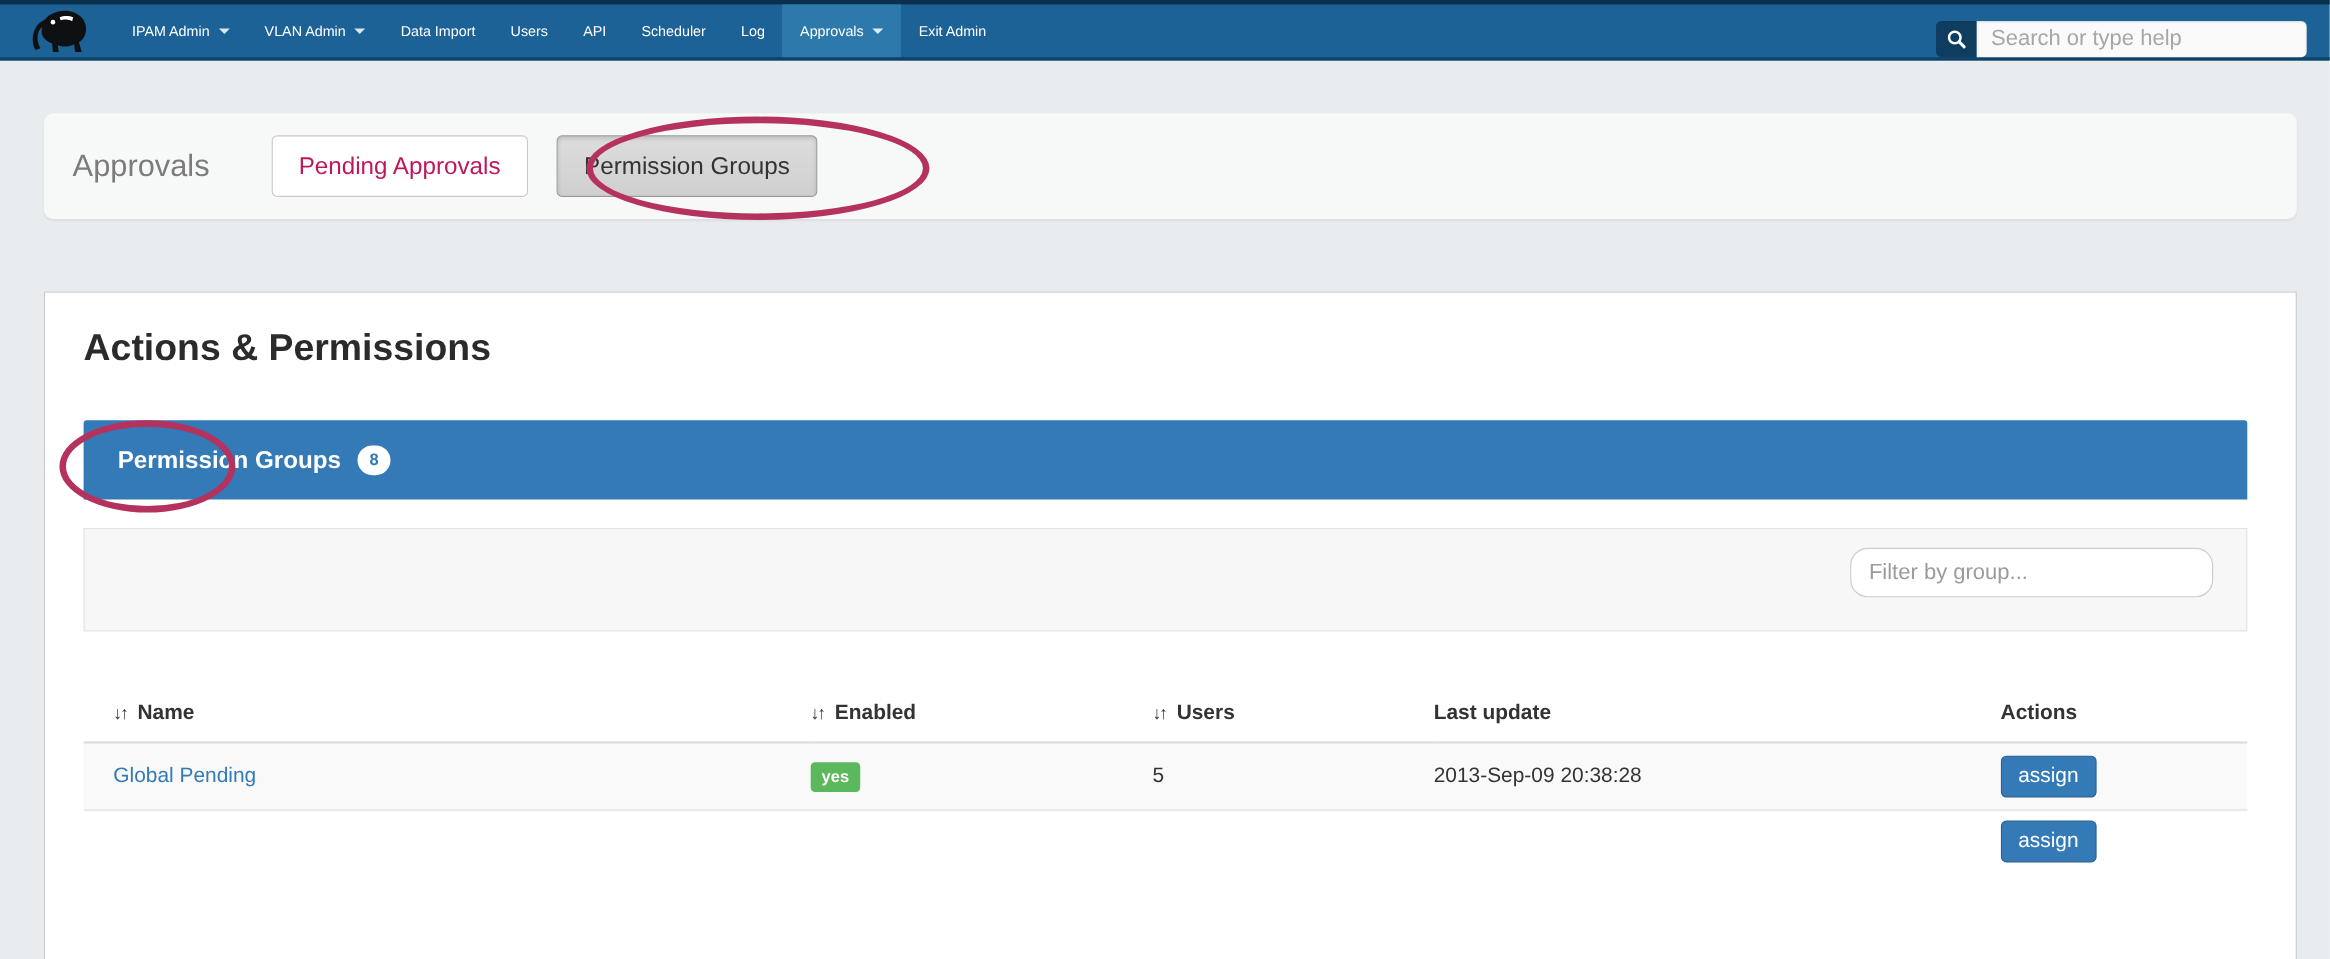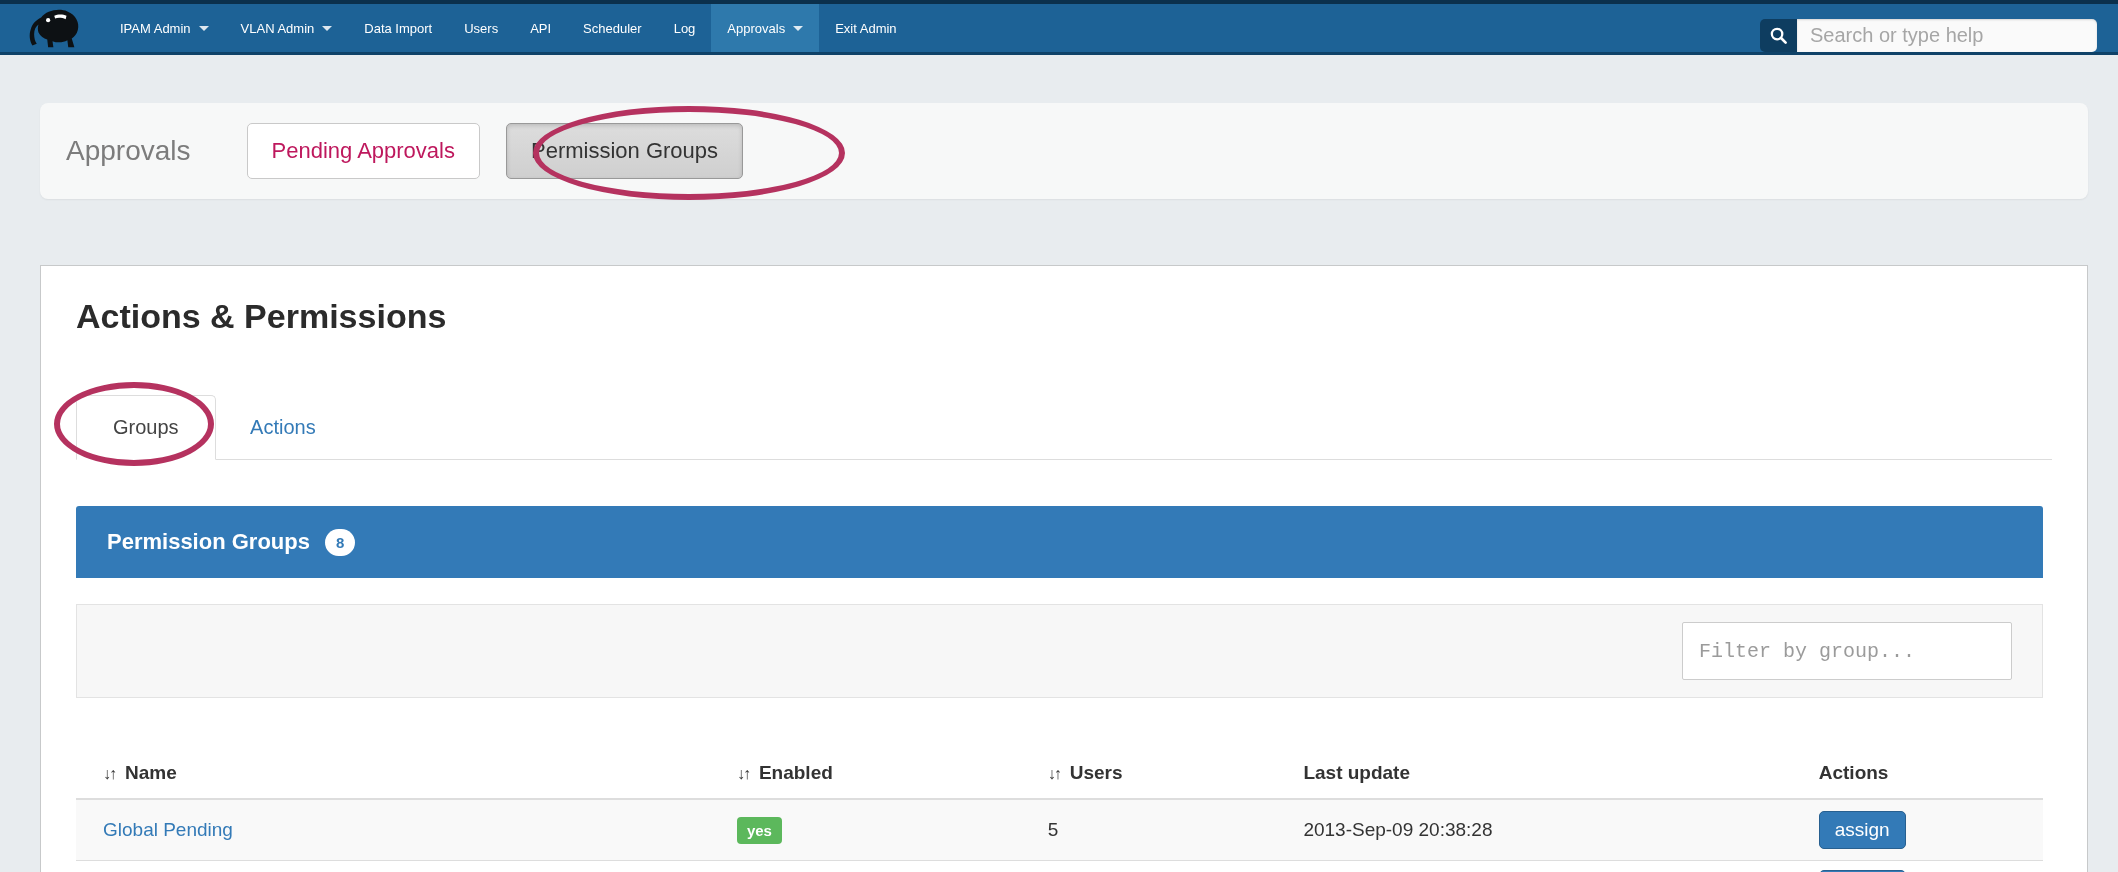--- a/index.html
+++ b/index.html
@@ -91,24 +91,24 @@
   .count-badge {
     margin-left:15px; background:#ffffff; color:#337ab7;
     font-size:15px; font-weight:bold; padding:5px 11px; border-radius:14px;
   }
 
   .table-toolbar {
     margin-top:26px; height:94px; background:#f7f7f7;
     border:1px solid #e3e3e3; position:relative;
   }
   .filter-input {
-    position:absolute; right:30px; top:17px; width:330px; height:58px;
-    border:1px solid #ccc; border-radius:2px; padding:0 16px;
+    position:absolute; right:30px; top:17px; width:330px; height:45px;
+    border:1px solid #ccc; border-radius:16px; padding:0 16px;
     font-size:20px; color:#555; background:#fff; outline:none;
-    font-family:Liberation Mono, monospace;
+    font-family:Liberation Sans, sans-serif;
   }
   .filter-input::placeholder { color:#9b9b9b; }
 
   table.groups { width:100%; border-collapse:collapse; margin-top:30px; }
   .col-name    { width:33.6%; }
   .col-enabled { width:15.8%; }
   .col-users   { width:13.0%; }
   .col-update  { width:26.2%; }
   .col-actions { width:11.4%; }
   table.groups th {
@@ -195,24 +195,20 @@
 
 <div class="header-panel">
   <span class="header-title">Approvals</span>
   <span class="btn btn-default">Pending Approvals</span>
   <span class="btn btn-active">Permission Groups</span>
 </div>
 
 <div class="card">
   <h1 class="page-title">Actions &amp; Permissions</h1>
 
-  <div class="tabs">
-    <span class="tab active">Groups</span>
-    <span class="tab link">Actions</span>
-  </div>
 
   <div class="panel">
     <div class="panel-heading">
       <span class="panel-title">Permission Groups</span>
       <span class="count-badge">8</span>
     </div>
 
     <div class="table-toolbar">
       <input type="text" class="filter-input" placeholder="Filter by group..." style="">
     </div>

